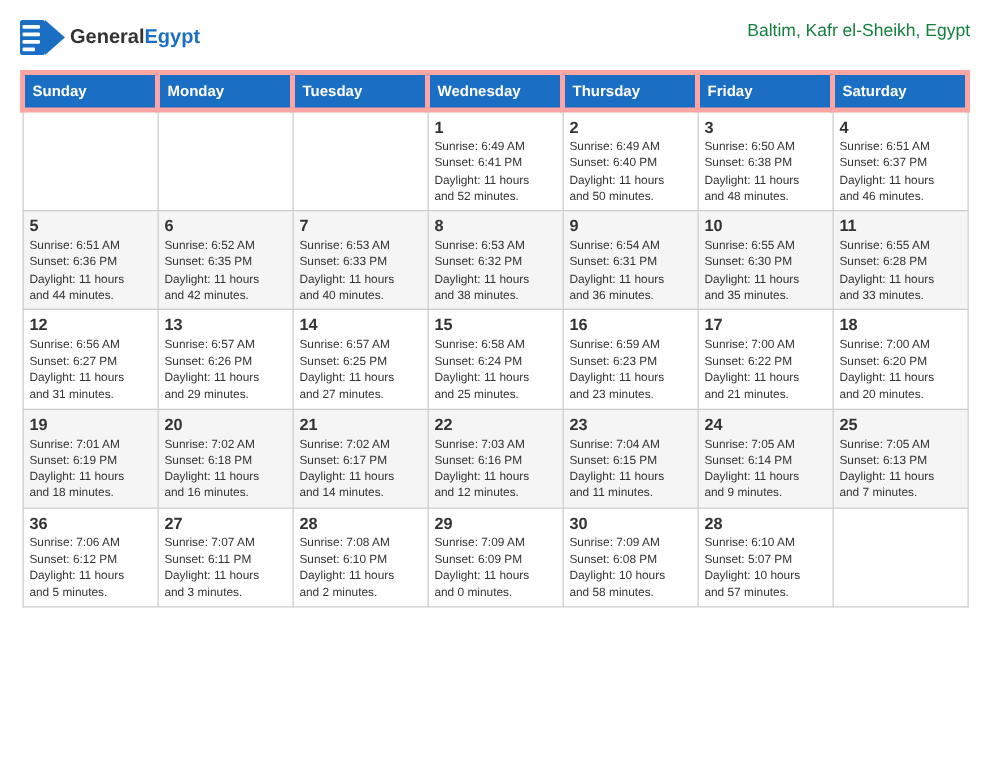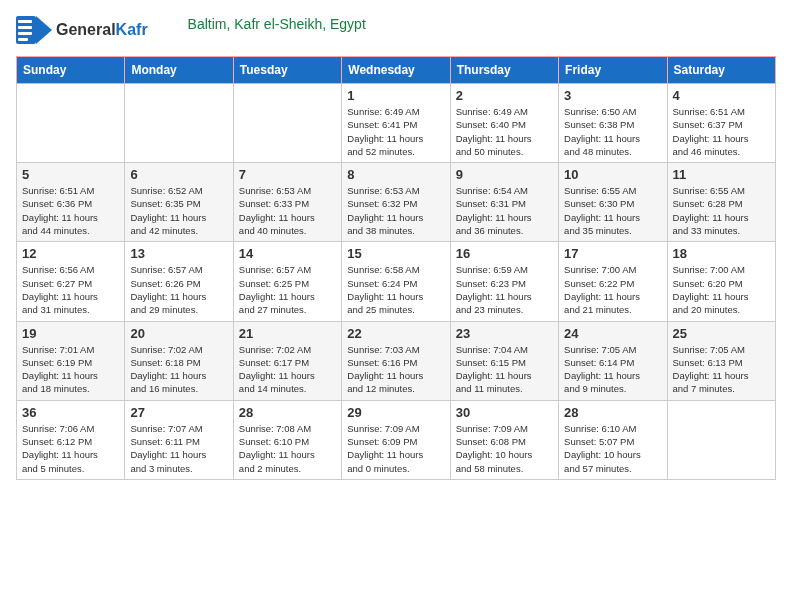--- a/index.html
+++ b/index.html
@@ -5,20 +5,21 @@
     * { box-sizing: border-box; margin: 0; padding: 0; }
     body {
       font-family: Arial, sans-serif;
       background: #fff;
       width: 792px;
       min-height: 612px;
       padding: 16px;
     }
     .header {
       display: flex;
+      justify-content: space-between;
       align-items: flex-start;
       margin-bottom: 12px;
       gap: 40px;
     }
     .logo {
       display: flex;
       flex-direction: column;
       align-items: flex-start;
     }
     .logo-row {
@@ -43,21 +44,21 @@
       width: 100%;
       border-collapse: collapse;
     }
     .calendar th {
       background-color: #1a6fc4;
       color: #fff;
       font-size: 12px;
       font-weight: bold;
       text-align: left;
       padding: 6px 6px;
-      border: 1px solid #fca5a5;
+      border: 4px solid #fca5a5;
     }
     .calendar td {
       border: 1px solid #ccc;
       vertical-align: top;
       padding: 4px 5px;
       font-size: 10px;
       color: #333;
       width: 108px;
       min-height: 80px;
     }
@@ -93,21 +94,21 @@
         <rect x="0" y="0" width="20" height="28" fill="#1a6fc4" rx="2"></rect>
         <polygon points="20,0 36,14 20,28" fill="#1a6fc4"></polygon>
         <rect x="2" y="4" width="14" height="3" fill="white" rx="1"></rect>
         <rect x="2" y="10" width="14" height="3" fill="white" rx="1"></rect>
         <rect x="2" y="16" width="14" height="3" fill="white" rx="1"></rect>
         <rect x="2" y="22" width="10" height="3" fill="white" rx="1"></rect>
       </svg>
       <div>
         <div style="display:flex; align-items:baseline; gap:0;">
           <span style="font-size:16px; font-weight:bold; color:#333;">General</span>
-          <span style="font-size:16px; font-weight:bold; color:#1a6fc4;">Kafr</span>
+          <span style="font-size:16px; font-weight:bold; color:#1a6fc4;">Egypt</span>
         </div>
       </div>
     </div>
   </div>
   <div class="title-block">
     <h2>Baltim, Kafr el-Sheikh, Egypt</h2>
   </div>
 </div>
 
 <table class="calendar">

